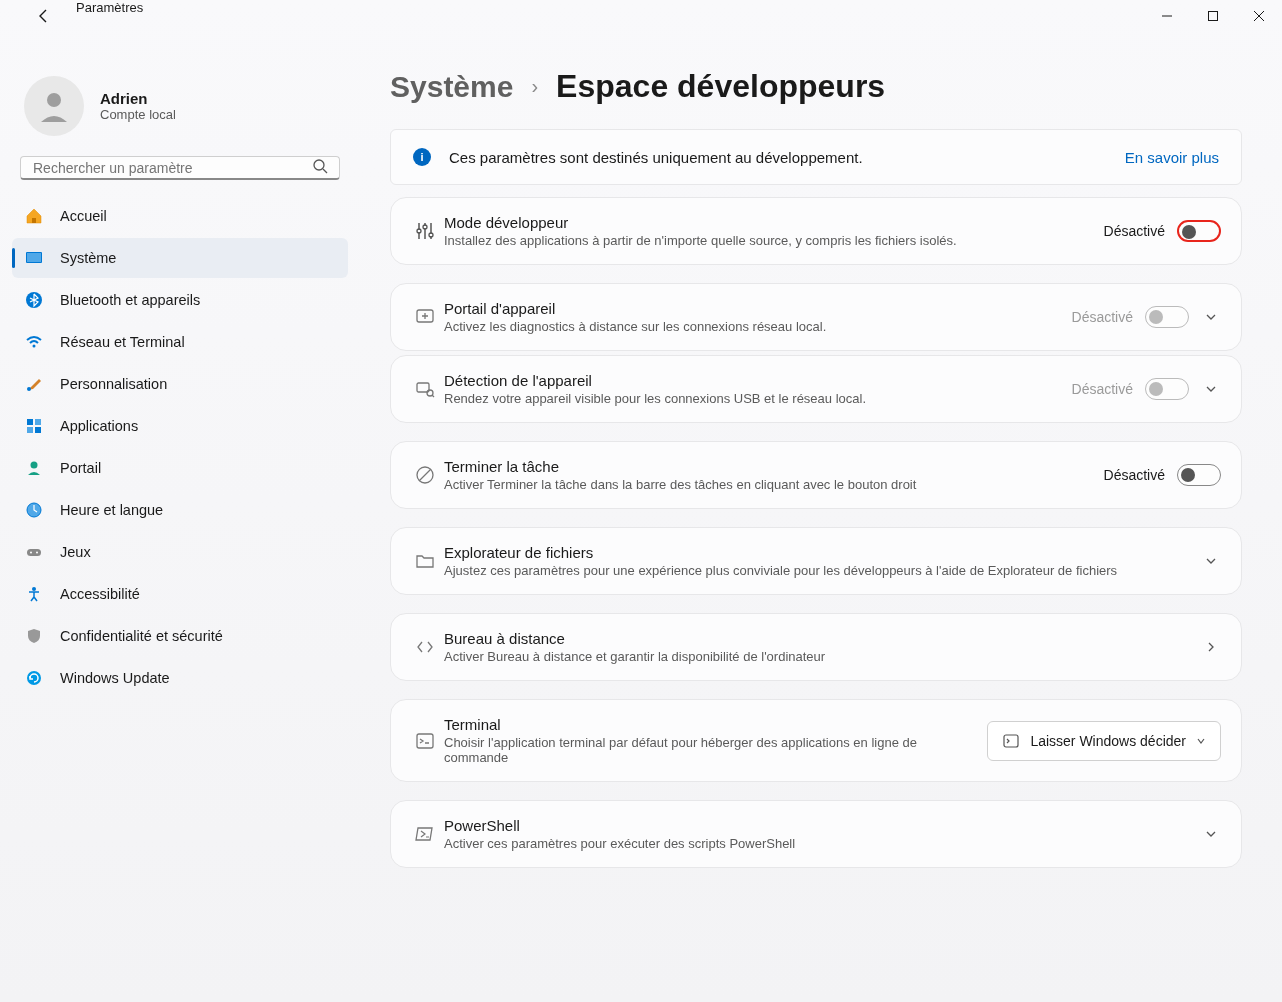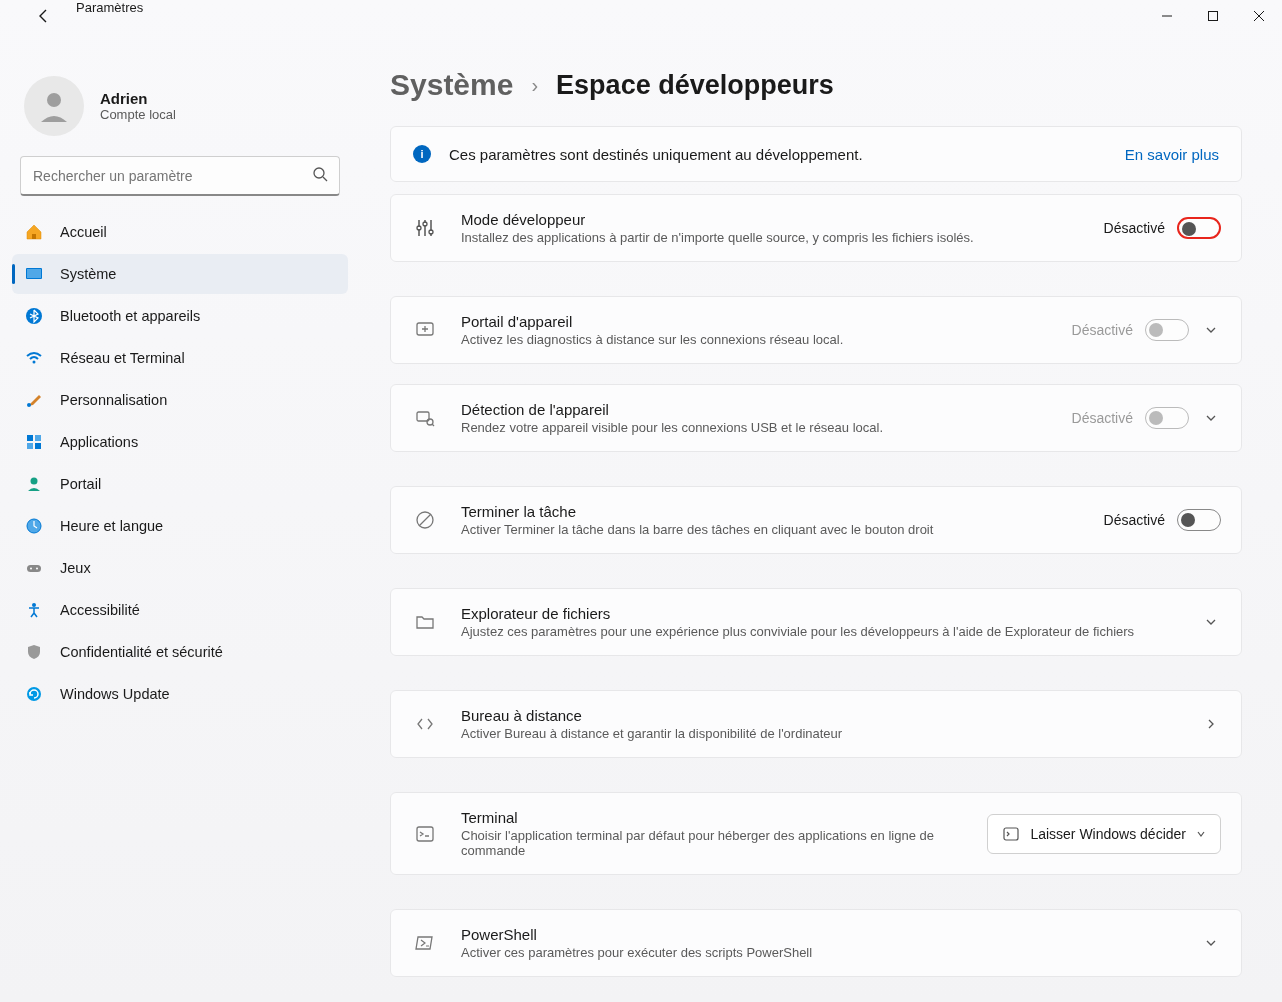--- a/index.html
+++ b/index.html
@@ -10,37 +10,37 @@
 .window-title { font-size: 13px; color: #1a1a1a; margin-left: 16px; }
 .window-controls { position: absolute; right: 0; top: 0; display: flex; }
 .wc { width: 46px; height: 32px; display: flex; align-items: center; justify-content: center; cursor: pointer; }
 .body { flex: 1; display: flex; overflow: hidden; }
 .sidebar { width: 360px; padding: 20px 12px 0 12px; }
 .profile { display: flex; align-items: center; padding: 8px 12px 20px 12px; gap: 16px; }
 .avatar { width: 60px; height: 60px; border-radius: 50%; background: #e8e8e8; display: flex; align-items: center; justify-content: center; }
 .profile-name { font-weight: 600; font-size: 15px; color: #1a1a1a; }
 .profile-type { font-size: 13px; color: #5a5a5a; }
 .search { margin: 0 8px 16px 8px; position: relative; }
-.search input { width: 100%; height: 40px; border: 1px solid #cfcfcf; border-bottom: 2px solid #888; border-radius: 4px; padding: 0 40px 0 12px; font-size: 14px; background: #fdfdfd; }
+.search input { width: 100%; height: 24px; border: 1px solid #cfcfcf; border-bottom: 2px solid #888; border-radius: 4px; padding: 0 40px 0 12px; font-size: 14px; background: #fdfdfd; }
 .search-icon { position: absolute; right: 12px; top: 50%; transform: translateY(-50%); }
 .nav { display: flex; flex-direction: column; gap: 2px; }
 .nav-item { display: flex; align-items: center; height: 40px; padding: 0 12px; border-radius: 6px; cursor: pointer; gap: 16px; font-size: 14.5px; color: #1a1a1a; position: relative; }
 .nav-item.active { background: #e9edf3; }
 .nav-item.active::before { content: ''; position: absolute; left: 0; top: 10px; bottom: 10px; width: 3px; background: #0067c0; border-radius: 2px; }
 .nav-icon { width: 20px; height: 20px; display: flex; align-items: center; justify-content: center; }
 .main { flex: 1; padding: 20px 40px 0 30px; overflow-y: auto; }
 .breadcrumb { display: flex; align-items: center; gap: 18px; margin-bottom: 24px; }
 .bc-link { font-size: 30px; font-weight: 600; color: #606060; cursor: pointer; }
 .bc-sep { font-size: 20px; color: #888; }
-.bc-current { font-size: 27px; font-weight: 600; color: #1a1a1a; }
+.bc-current { font-size: 32px; font-weight: 600; color: #1a1a1a; }
 .info-banner { background: #fcfcfd; border: 1px solid #e7e7e9; border-radius: 6px; padding: 18px 22px; display: flex; align-items: center; margin-bottom: 12px; }
 .info-icon { width: 18px; height: 18px; border-radius: 50%; background: #0067c0; color: #fff; display: flex; align-items: center; justify-content: center; font-size: 11px; font-weight: bold; margin-right: 18px; }
 .info-text { flex: 1; font-size: 15px; color: #1a1a1a; }
 .info-link { color: #0067c0; font-size: 15px; cursor: pointer; }
-.card { background: #fcfcfd; border: 1px solid #e7e7e9; border-radius: 6px; margin-bottom: 20px; display: flex; align-items: center; padding: 16px 20px; gap: 22px; }
+.card { background: #fcfcfd; border: 1px solid #e7e7e9; border-radius: 16px; margin-bottom: 4px; display: flex; align-items: center; padding: 16px 20px; gap: 5px; }
 .card-icon { width: 28px; display: flex; align-items: center; justify-content: center; color: #5a5a5a; }
 .card-body { flex: 1; }
 .card-title { font-size: 15px; font-weight: 400; color: #1a1a1a; }
 .card-desc { font-size: 13px; color: #5a5a5a; margin-top: 2px; }
 .card-right { display: flex; align-items: center; gap: 12px; }
 .state { font-size: 14px; color: #1a1a1a; }
 .state.disabled { color: #9a9a9a; }
 .toggle { width: 44px; height: 22px; border-radius: 11px; background: #fdfdfd; border: 1px solid #888; position: relative; cursor: pointer; }
 .toggle .knob { width: 14px; height: 14px; border-radius: 50%; background: #555; position: absolute; top: 3px; left: 3px; }
 .toggle.highlight { border: 2px solid #e8251c; }

